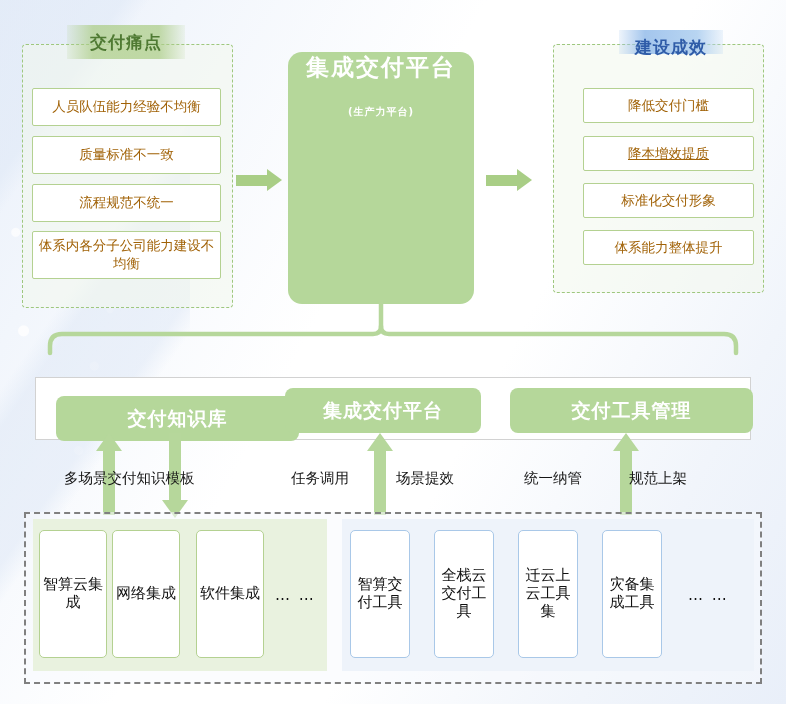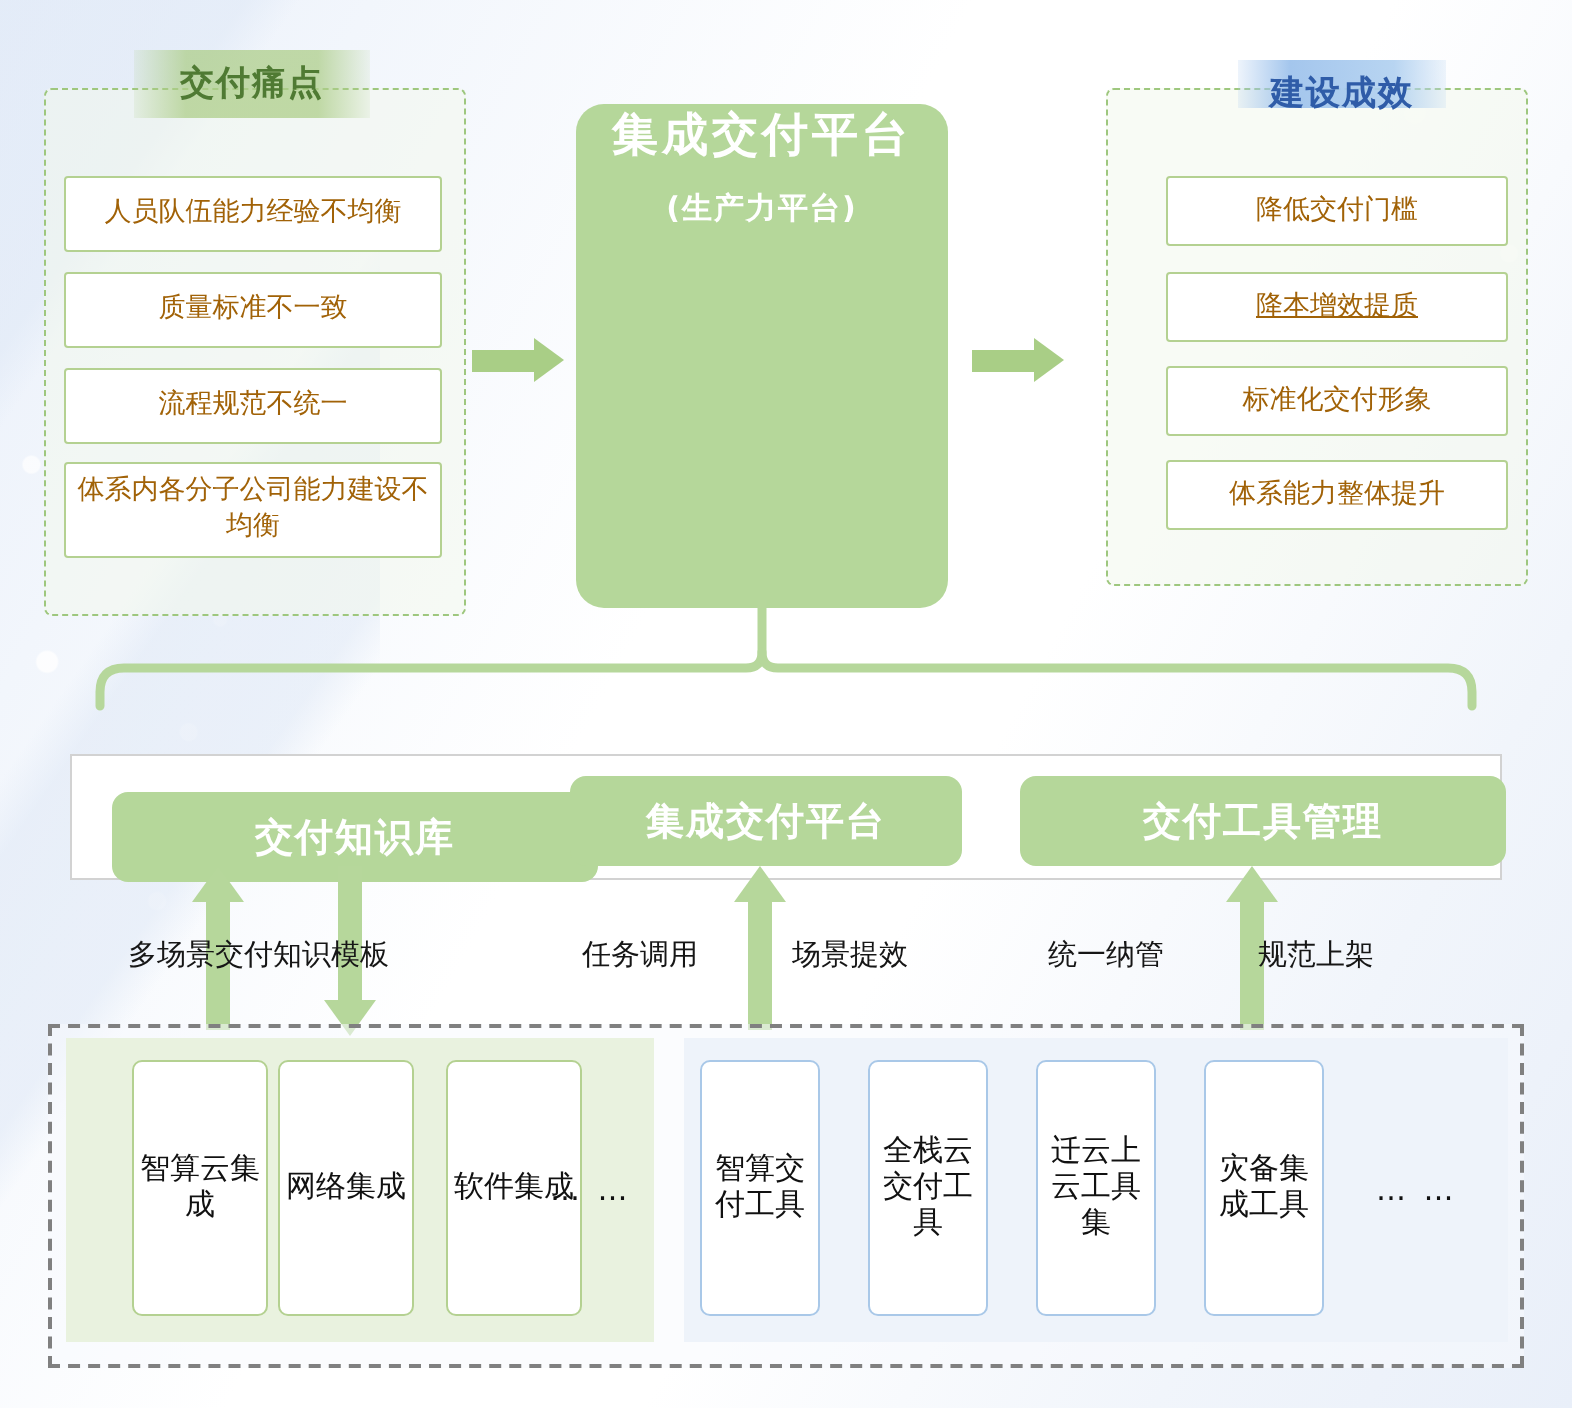--- a/index.html
+++ b/index.html
@@ -86,22 +86,22 @@
     flex-direction: column;
     align-items: center;
   }
   #platform .pf-title {
     font-size: 23px;
     font-weight: bold;
     color: #ffffff;
     letter-spacing: 2px;
   }
   #platform .pf-sub {
-    margin-top: 12px;
-    font-size: 15px;
+    margin-top: 22px;
+    font-size: 10px;
     font-weight: bold;
     color: #ffffff;
     letter-spacing: 1px;
   }
 
   
   .h-arrow { position: absolute; }
   .h-arrow .shaft {
     position: absolute;
     left: 0; top: 6px;
@@ -186,21 +186,21 @@
     box-sizing: border-box;
     display: flex;
     align-items: center;
     justify-content: center;
     text-align: center;
     font-size: 15px;
     color: #111111;
     line-height: 1.18;
     padding: 0 3px;
   }
-  .leaf-box.green { border: 1.5px solid #b4d191; margin-left: 27px; }
+  .leaf-box.green { border: 1.5px solid #b4d191; }
   .leaf-box.blue  { border: 1.5px solid #a9c8e8; }
 
   .ellipsis {
     position: absolute;
     font-size: 15px;
     color: #111111;
     letter-spacing: 2px;
     white-space: nowrap;
   }
 </style>

